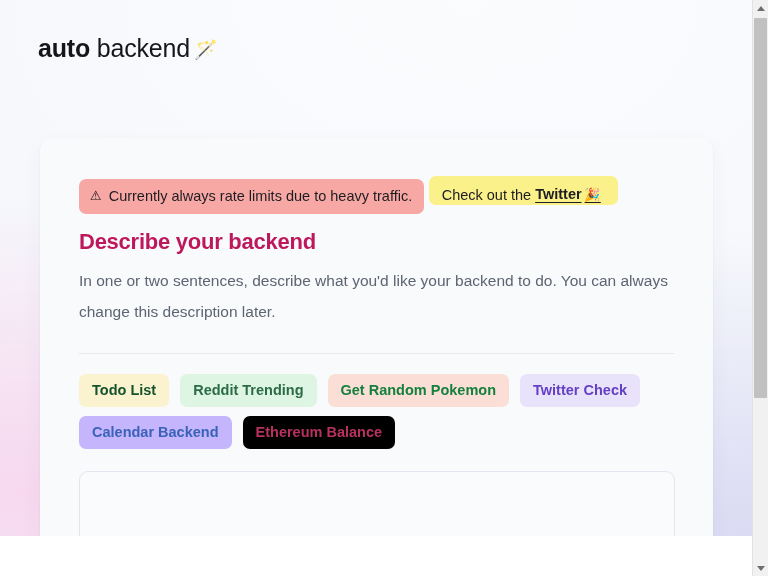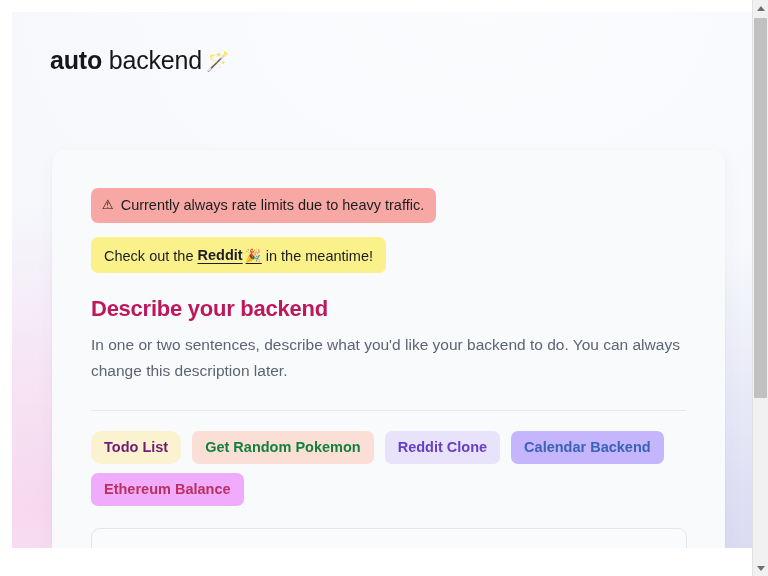--- a/index.html
+++ b/index.html
@@ -18,29 +18,28 @@
   #viewport {
     position: relative;
     width: 768px;
     height: 576px;
     overflow: hidden;
   }
 
   
   #page {
     position: absolute;
-    left: 0; top: 12px;
+    left: 0; top: 0;
     width: 752px;
     height: 536px;
     overflow: hidden;
     background:
       radial-gradient(120% 95% at 3% 92%, #f7d8ef 0%, rgba(247,216,239,0.55) 28%, rgba(247,216,239,0) 58%),
       radial-gradient(110% 90% at 100% 100%, #dadaf3 0%, rgba(218,218,243,0.5) 30%, rgba(218,218,243,0) 62%),
       radial-gradient(120% 110% at 62% 0%, #fbfcfe 0%, #f7f9fc 40%, #f3f5fa 100%);
-    margin-left: 12px;
   }
 
   
   #brand {
     position: absolute;
     left: 38px;
     top: 30px;
     font-size: 25px;
     line-height: 36px;
     color: #15161a;
@@ -93,21 +92,21 @@
     font-family: "DejaVu Sans", sans-serif;
     font-size: 13px;
     color: #121216;
     margin-right: 7px;
     position: relative;
     top: 0px;
   }
   #banner-gallery {
     background: #fbf18b;
     color: #1d1d21;
-    padding: 8px 13px 7px 13px;
+    padding: 8px 13px 0 13px;
     font-size: 14.5px;
     line-height: 20px;
     margin-bottom: 22px;
   }
   #banner-gallery .gallery-link {
     font-weight: 700;
     text-decoration: underline;
     text-underline-offset: 3px;
     color: #1d1d21;
     margin: 0 4px;
@@ -124,21 +123,21 @@
     font-size: 22px;
     font-weight: 700;
     color: #be185d;
     letter-spacing: -0.25px;
     margin: 0 0 9px 0;
     line-height: 28px;
   }
   #subheading {
     font-size: 15.5px;
     color: #5d6472;
-    line-height: 26px;
+    line-height: 31px;
     margin: 0;
     max-width: 600px;
   }
 
   
   #divider {
     height: 1px;
     background: #e7e9ef;
     margin: 26px 0 20px 0;
   }
@@ -238,35 +237,35 @@
     <div id="card">
       <div class="card-inner">
 
         <div class="banner" id="banner-rate" style="background: rgb(247, 168, 164);">
           <span class="warn-ico">⚠</span>
           <span>Currently always rate limits due to heavy traffic.</span>
         </div>
 
         <div class="banner" id="banner-gallery" style="background: rgb(251, 241, 139);">
           <span>Check out the</span>
-          <a class="gallery-link" href="#"><span>Reddit</span><span class="pop">🎉</span></a>
-          <span>in the meantime!</span>
+          <a class="gallery-link" href="#"><span>Twitter</span><span class="pop">🎉</span></a>
         </div>
 
         <h1 id="heading">Describe your backend</h1>
         <p id="subheading">In one or two sentences, describe what you'd like your backend to do. You can always change this description later.</p>
 
         <div id="divider"></div>
 
         <div id="chips">
-            <div class="chip" style="background: rgb(251, 243, 207); color: #701a75; border-radius: 10px;">Todo List</div>
+            <div class="chip" style="background: rgb(251, 243, 207); color: #14532d;">Todo List</div>
+            <div class="chip" style="background: rgb(223, 245, 228); color: rgb(43, 107, 70);">Reddit Trending</div>
             <div class="chip" style="background: rgb(251, 223, 215); color: #15803d;">Get Random Pokemon</div>
-            <div class="chip" style="background: rgb(232, 226, 251); color: rgb(101, 64, 196);">Reddit Clone</div>
+            <div class="chip" style="background: rgb(232, 226, 251); color: rgb(101, 64, 196);">Twitter Check</div>
             <div class="chip" style="background: #c4b5fd; color: rgb(58, 99, 184);">Calendar Backend</div>
-            <div class="chip" style="background: #f0abfc; color: rgb(184, 49, 95);">Ethereum Balance</div>
+            <div class="chip" style="background: #000000; color: rgb(184, 49, 95);">Ethereum Balance</div>
           </div>
 
         <div id="composer">
           <textarea id="composer-input" placeholder="" style=""></textarea>
         </div>
 
       </div>
     </div>
   </div>
 

